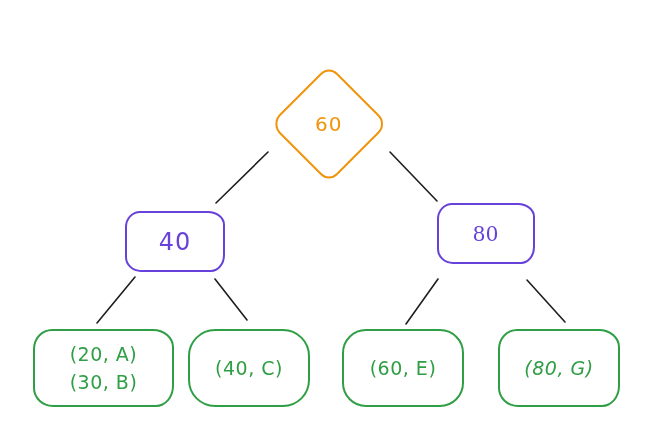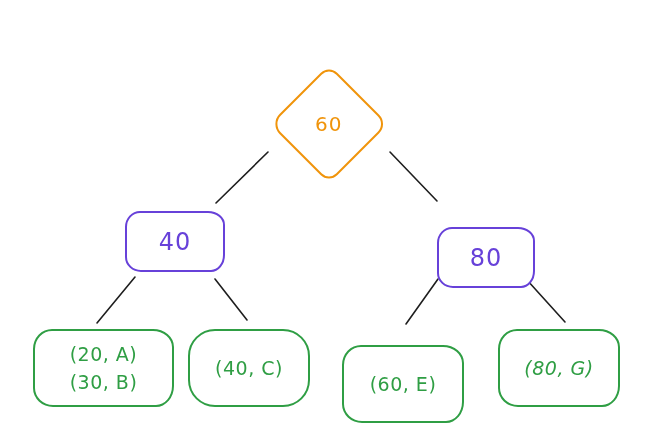--- a/index.html
+++ b/index.html
@@ -54,36 +54,36 @@
   .internal {
     width: 100px;
     height: 61px;
     border: 2.5px solid var(--internal-accent, #6741d9);
     border-radius: 15px 17px 14px 16px / 16px 14px 17px 15px;
     color: var(--internal-accent, #6741d9);
     font-size: 24px;
     letter-spacing: 1px;
   }
   .i40 { left: 125px; top: 211px; }
-  .i80 { left: 437px; top: 227px; width: 98px; }
+  .i80 { left: 437px; top: 203px; width: 98px; font-family: Liberation Serif, serif; }
   
   .leaf {
     width: 122px;
     height: 78px;
     border: 2.5px solid var(--leaf-accent, #2f9e44);
     border-radius: 19px 21px 18px 20px / 20px 18px 21px 19px;
     color: var(--leaf-accent, #2f9e44);
     font-size: 19px;
     flex-direction: column;
     line-height: 28px;
     letter-spacing: 0.5px;
   }
   .l1 { left: 33px;  top: 329px; width: 141px; justify-content: center; }
   .l2 { left: 188px; top: 329px; border-radius: 27px; }
-  .l3 { left: 342px; top: 345px; }
+  .l3 { left: 342px; top: 329px; border-radius: 24px; }
   .l4 { left: 498px; top: 329px; font-style: italic; }
   .leaf .line { display: block; }
   .leaf .line:empty { display: none; }
 </style>
 </head>
 <body>
 
 <div class="canvas">
 
   <svg class="edges" width="654" height="441" viewBox="0 0 654 441">

